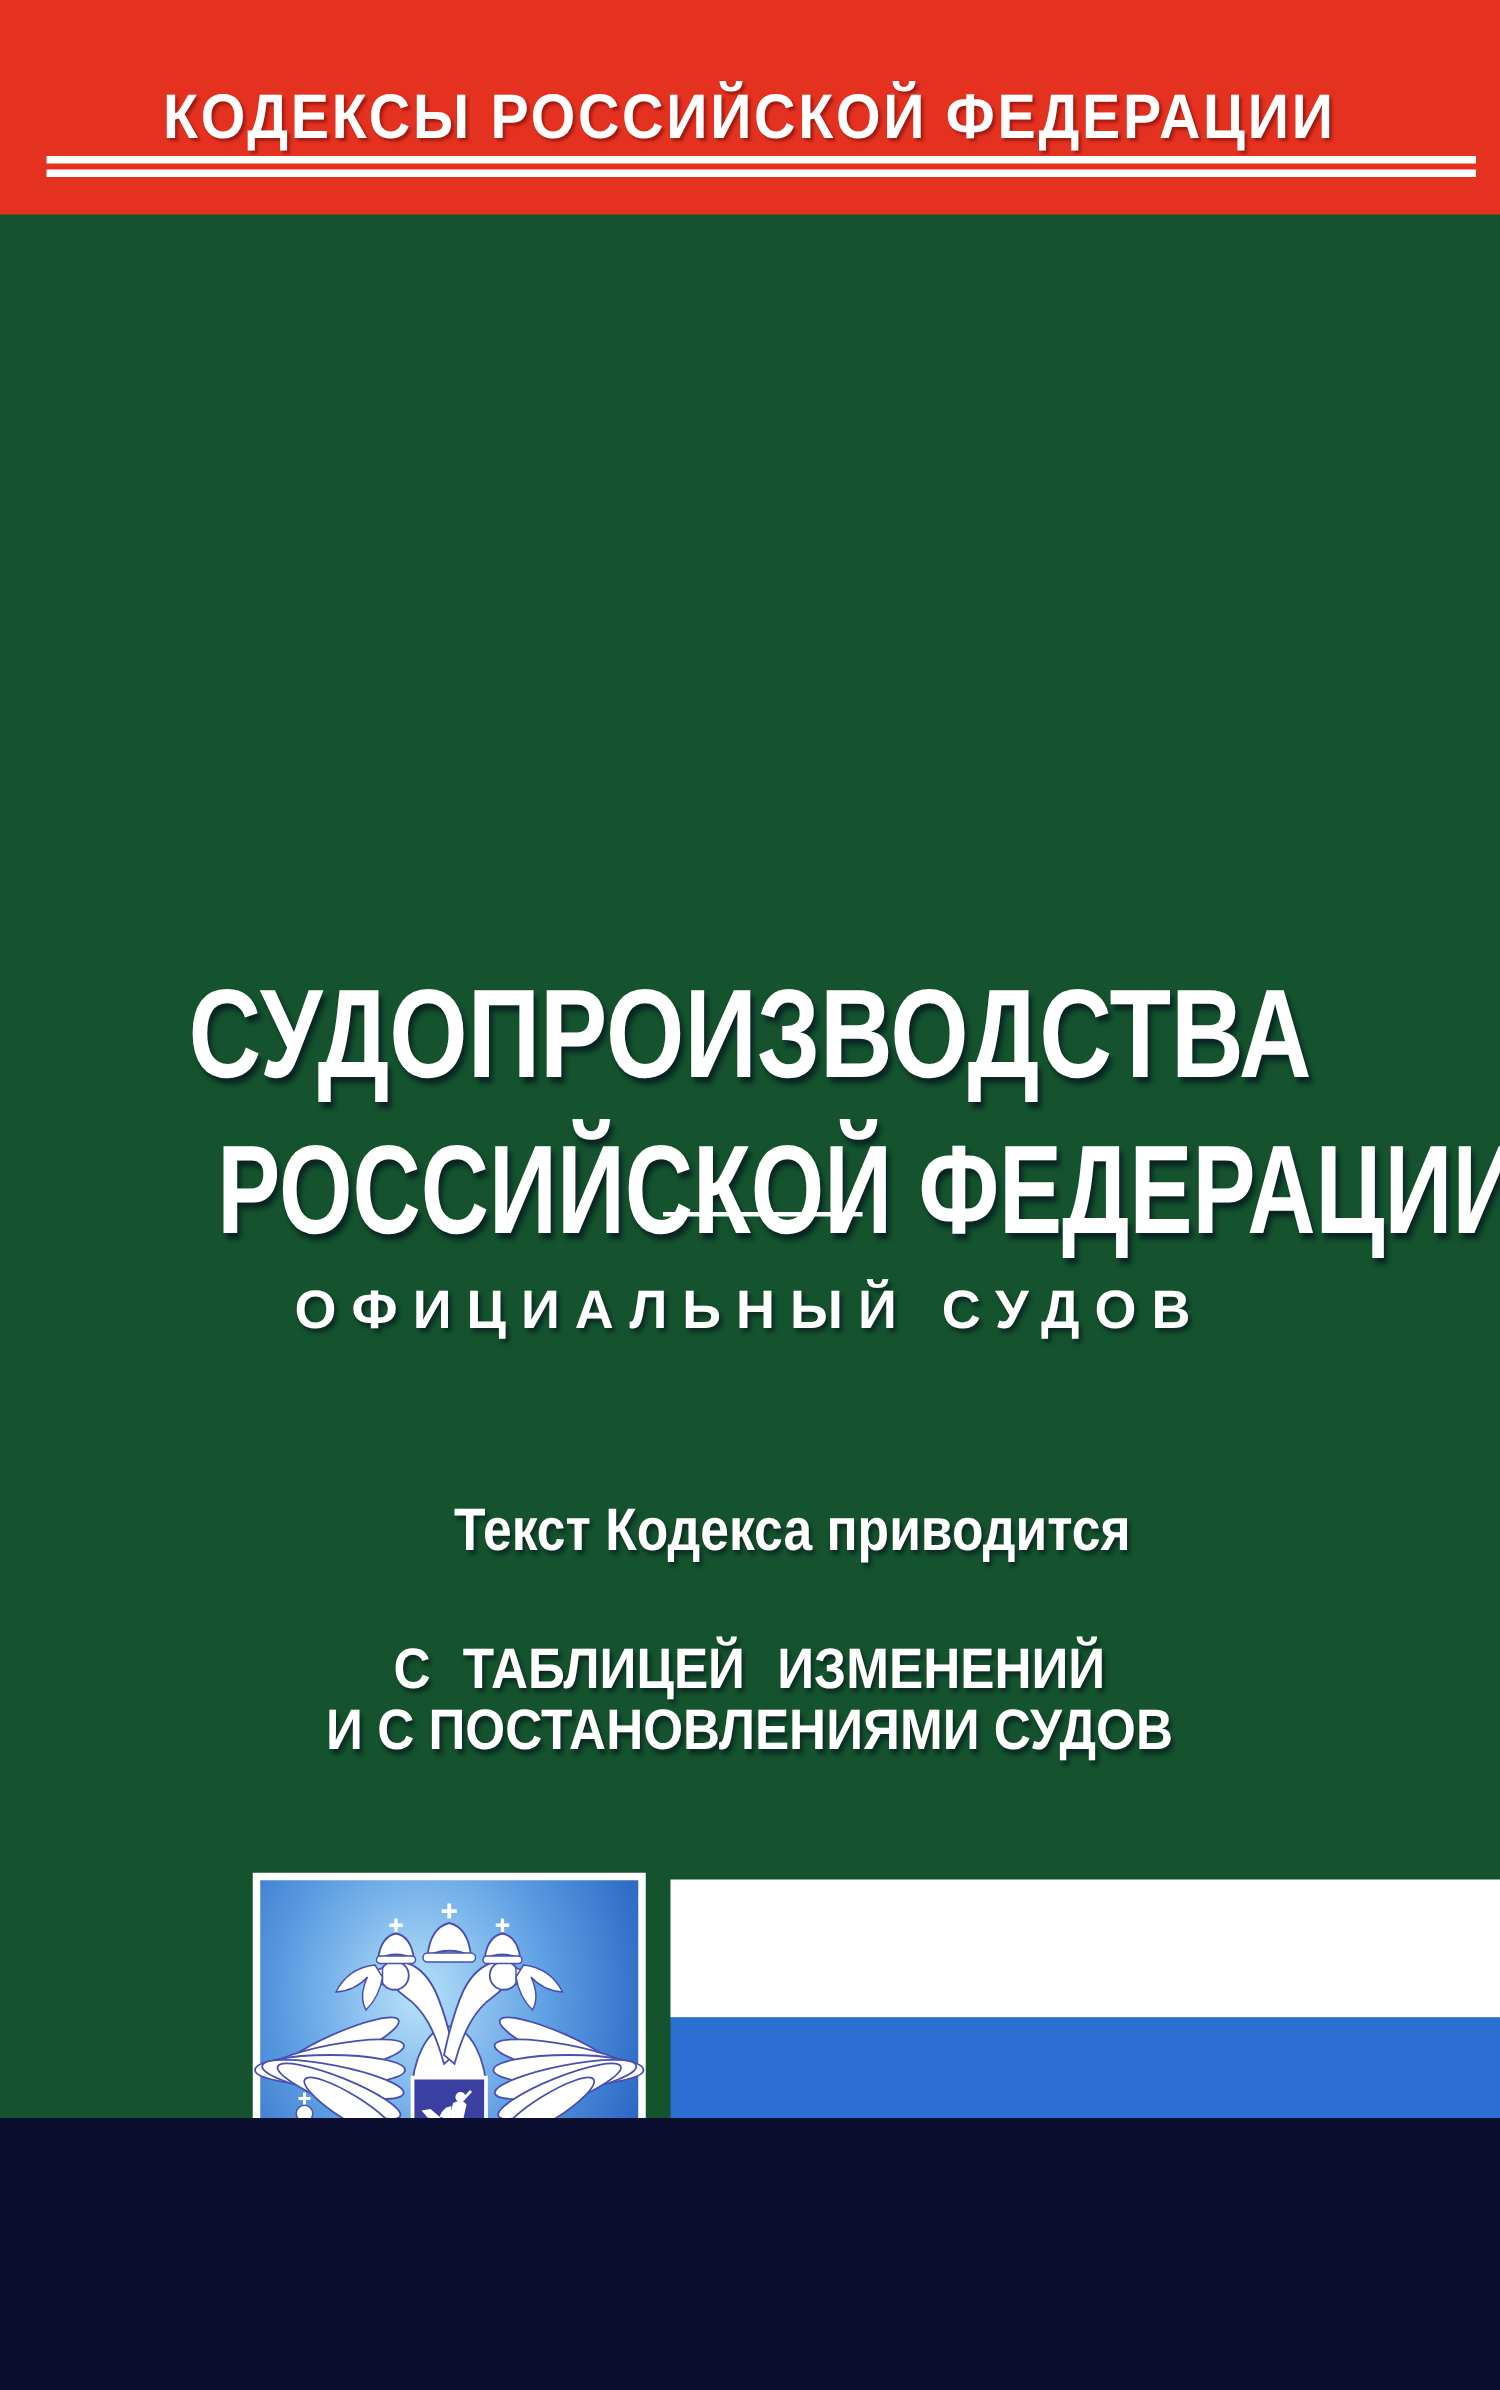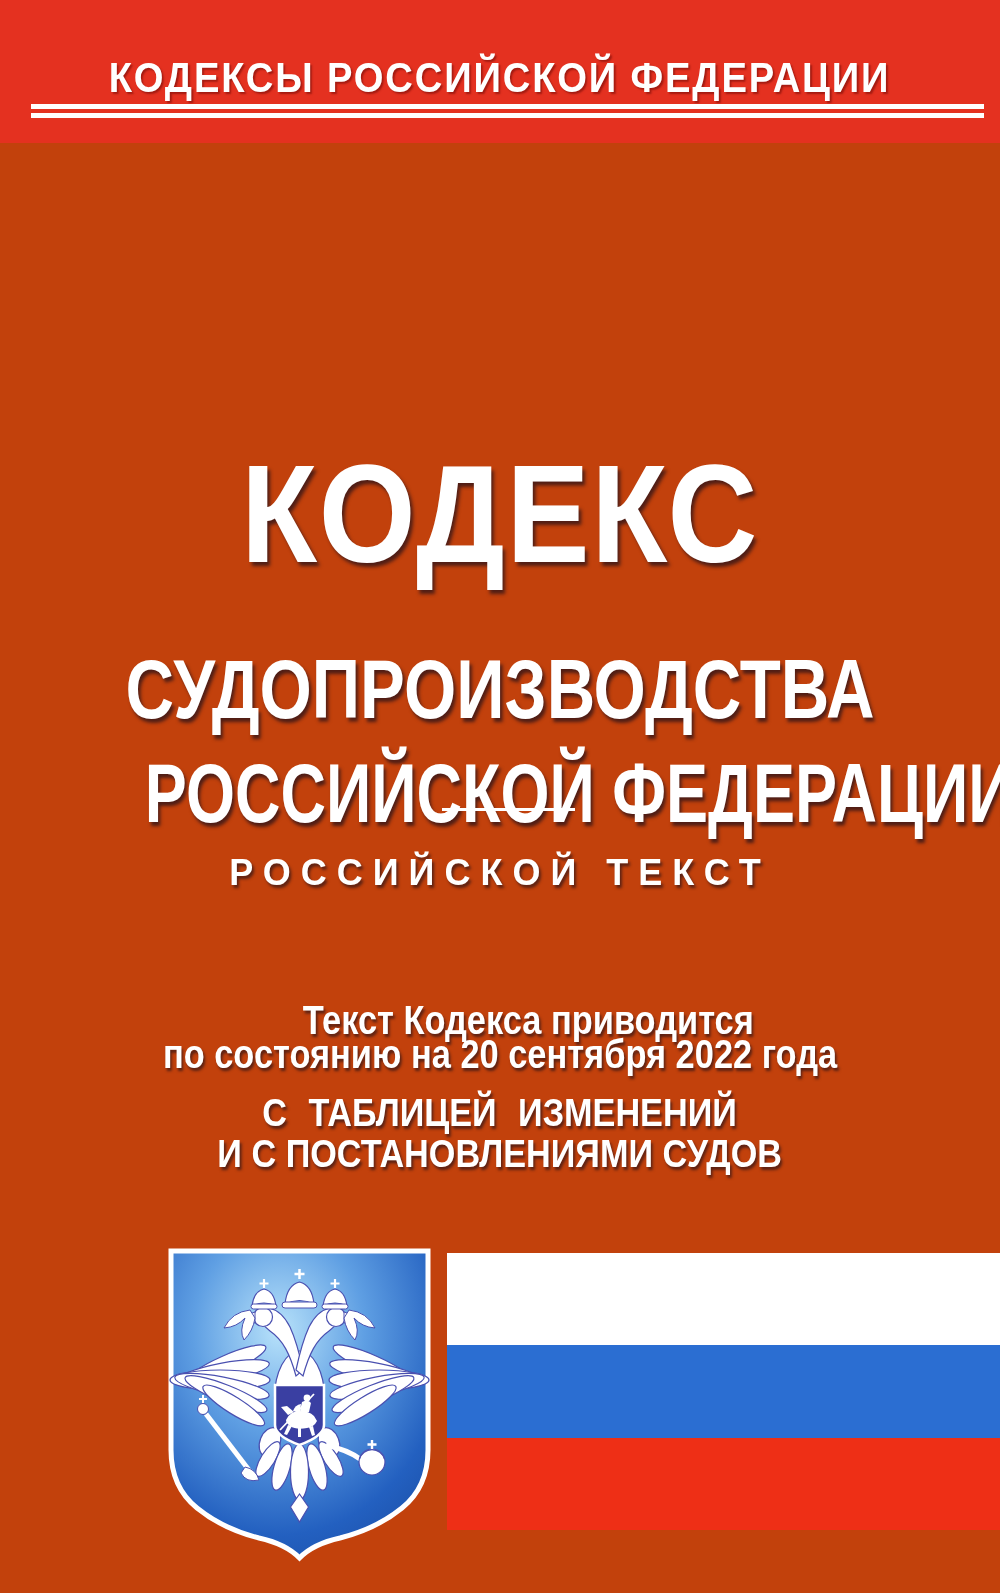--- a/index.html
+++ b/index.html
@@ -1,18 +1,18 @@
 <!DOCTYPE html>
 <html><head>
 <meta charset="utf-8">
 <style>
   html,body{margin:0;padding:0;background:#0b0e2e;}
   .cover{
-    position:relative; width:1000px; height:1593px; overflow:hidden;
-    background:#c2410c;
+    position:relative; width:1000px; height:1412px; overflow:hidden;
+    background:#14532d;
     font-family:"Liberation Sans","DejaVu Sans",sans-serif;
     color:#ffffff;
   }
   
   .banner{position:absolute; top:0; left:0; width:1000px; height:143px; background:#e43120;}
   .banner-title{
     position:absolute; top:54px; left:0; width:100%; text-align:center;
     font-size:42px; font-weight:bold; letter-spacing:2px; white-space:nowrap;
     text-shadow:2px 2px 2px rgba(110,10,5,.55);
   }
@@ -62,30 +62,28 @@
   <header class="banner">
     <div class="banner-title">
       <span>КОДЕКСЫ РОССИЙСКОЙ ФЕДЕРАЦИИ</span>
     </div>
     <div class="banner-rules">
       <div class="banner-rule"></div>
       <div class="banner-rule"></div>
     </div>
   </header>
 
-  <h1 class="t-line t-kodeks"><span>КОДЕКС</span></h1>
   <h2 class="t-line t-sudo"><span>СУДОПРОИЗВОДСТВА</span></h2>
   <h2 class="t-line t-rf"><span>РОССИЙСКОЙ ФЕДЕРАЦИИ</span></h2>
 
   <div class="divider"></div>
 
-  <div class="official">РОССИЙСКОЙ ТЕКСТ</div>
+  <div class="official">ОФИЦИАЛЬНЫЙ СУДОВ</div>
 
   <p class="note ed1"><span>Текст Кодекса приводится</span></p>
-  <p class="note ed2"><span>по состоянию на 20 сентября 2022 года</span></p>
 
   <p class="note ft2"><span>И С ПОСТАНОВЛЕНИЯМИ СУДОВ</span></p>
   <p class="note ft1"><span>С ТАБЛИЦЕЙ ИЗМЕНЕНИЙ</span></p>
 
   <svg class="emblem" viewBox="0 0 267 319" width="267" height="319" xmlns="http://www.w3.org/2000/svg">
     <defs>
       <radialGradient id="sg" cx="42%" cy="26%" r="95%">
         <stop offset="0%" stop-color="#b8e2fa"></stop>
         <stop offset="35%" stop-color="#5f9fe3"></stop>
         <stop offset="70%" stop-color="#2360c0"></stop>

